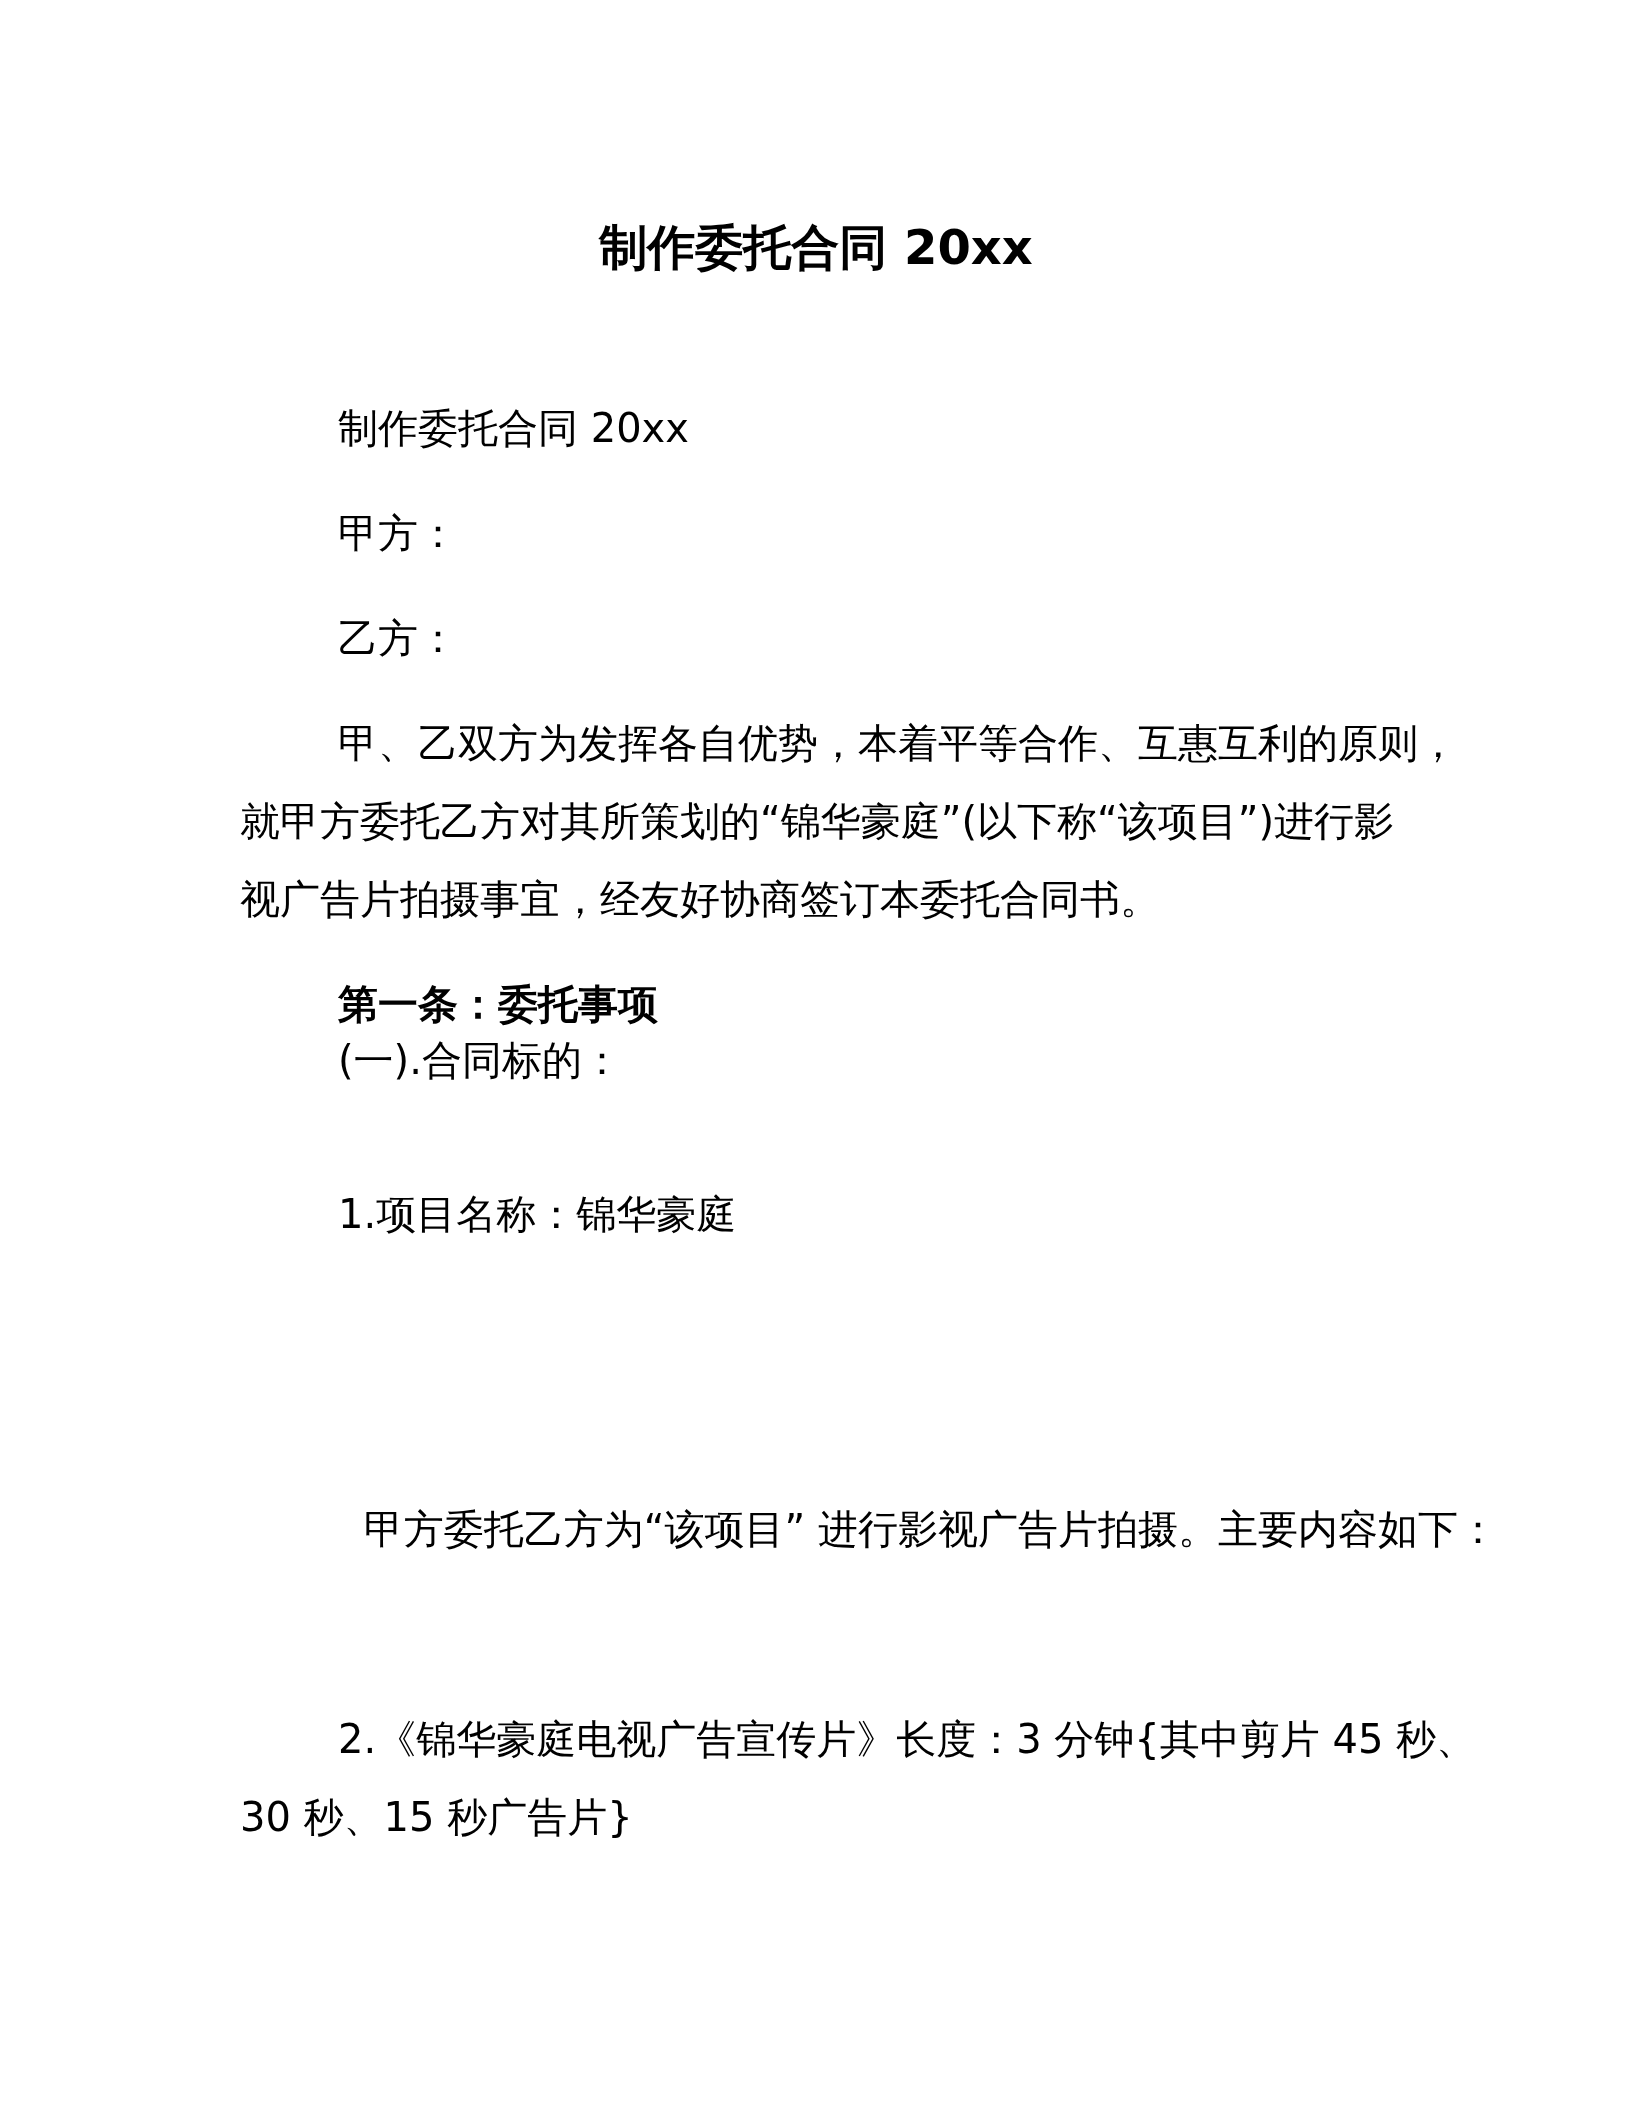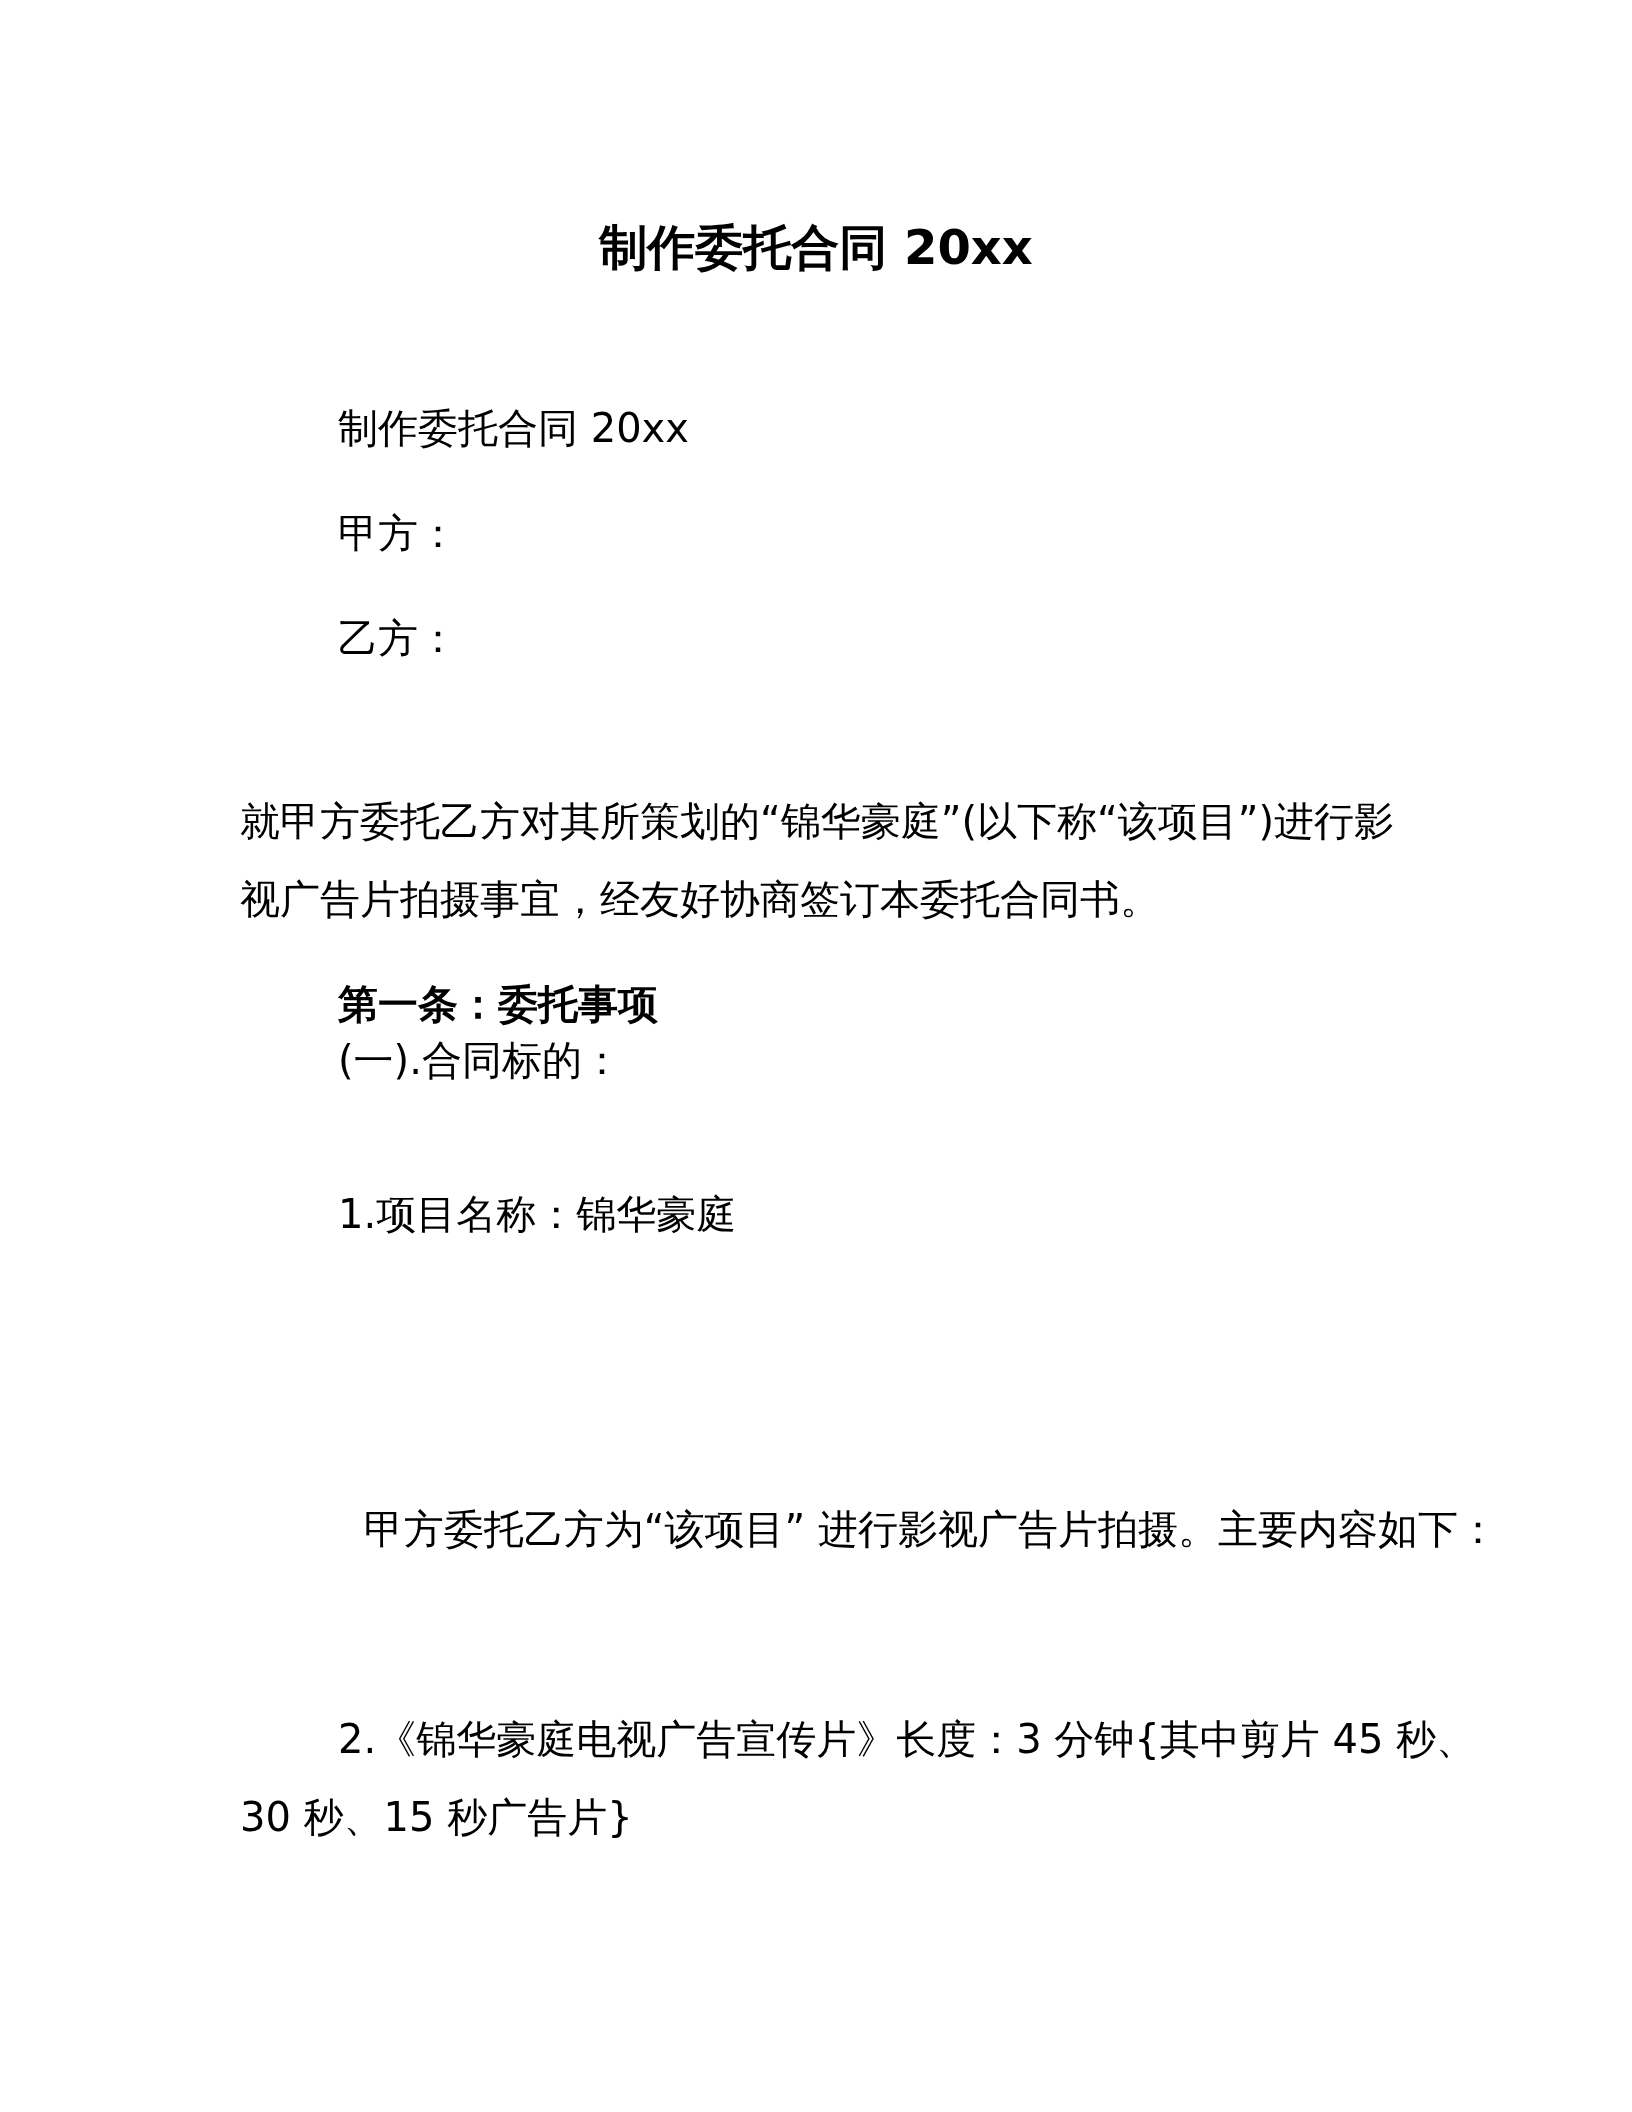--- a/index.html
+++ b/index.html
@@ -56,20 +56,21 @@
 </style>
 </head>
 <body>
 
 <div class="page">
   <div class="doc-title">制作委托合同 20xx</div>
 
   <div class="line indent t-389">制作委托合同 20xx</div>
   <div class="line indent t-599">乙方：</div>
   <div class="line indent t-494">甲方：</div>
+  <div class="line indent t-704">甲、乙双方为发挥各自优势，本着平等合作、互惠互利的原则，</div>
   <div class="line t-860">视广告片拍摄事宜，经友好协商签订本委托合同书。</div>
   <div class="line t-782">就甲方委托乙方对其所策划的“锦华豪庭”(以下称“该项目”)进行影</div>
   <div class="line indent bold t-965">第一条：委托事项</div>
   <div class="line indent t-1070">(一).合同标的：</div>
   <div class="line indent t-1175">1.项目名称：锦华豪庭</div>
   <div class="line indent t-1490">甲方委托乙方为“该项目” 进行影视广告片拍摄。主要内容如下：</div>
   <div class="line indent t-1700">2.《锦华豪庭电视广告宣传片》长度：3 分钟{其中剪片 45 秒、</div>
   <div class="line t-1778">30 秒、15 秒广告片}</div>
 </div>
 

